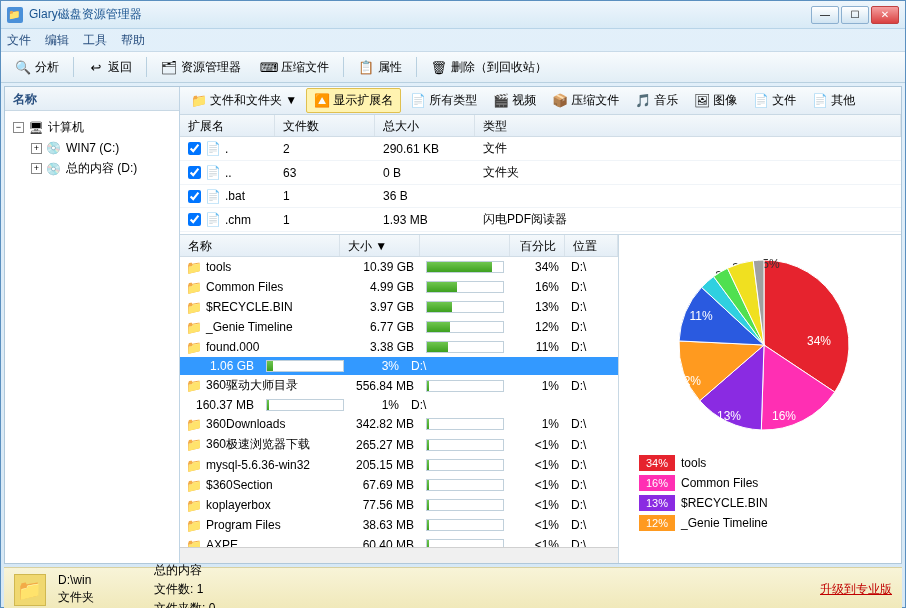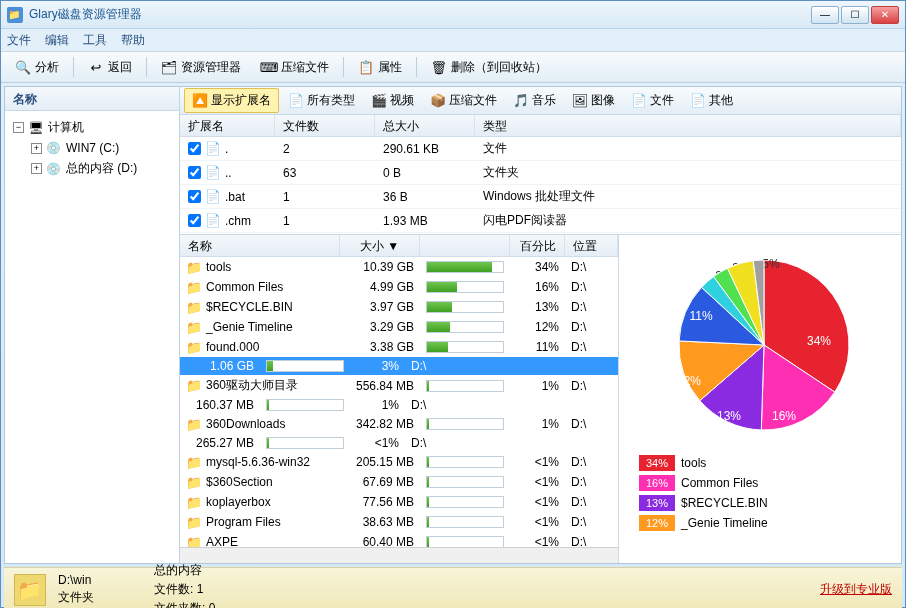--- a/index.html
+++ b/index.html
@@ -135,20 +135,24 @@
               <span class="tree-toggle">+</span>
               <span class="icon drive-icon"></span>
               <span>总的内容 (D:)</span>
             </div>
           </div>
       </div>
     </div>
 
     <div class="main">
       <div class="filter-bar">
+        <div class="filter-btn">
+            <span class="icon folder-icon"></span>
+            <span>文件和文件夹 ▼</span>
+          </div>
         <div class="filter-btn active">
             <span class="icon">🔼</span>
             <span>显示扩展名</span>
           </div>
         <div class="filter-btn">
             <span class="icon file-icon"></span>
             <span>所有类型</span>
           </div>
         <div class="filter-btn">
             <span class="icon">🎬</span>
@@ -205,41 +209,40 @@
               <div class="ext-cell" style="flex:1">文件夹</div>
             </div>
             <div class="ext-row">
               <div class="ext-cell" style="width:95px">
                 <input type="checkbox" class="chk" checked="" style="">
                 <span class="icon file-icon"></span>
                 <span>.bat</span>
               </div>
               <div class="ext-cell" style="width:100px">1</div>
               <div class="ext-cell" style="width:100px">36 B</div>
-              <div class="ext-cell" style="flex:1">Windows 批处理文件</div>
             </div>
             <div class="ext-row">
               <div class="ext-cell" style="width:95px">
                 <input type="checkbox" class="chk" checked="" style="">
                 <span class="icon file-icon"></span>
                 <span>.chm</span>
               </div>
               <div class="ext-cell" style="width:100px">1</div>
               <div class="ext-cell" style="width:100px">1.93 MB</div>
               <div class="ext-cell" style="flex:1">闪电PDF阅读器</div>
             </div>
             <div class="ext-row"></div>
           </div>
       </div>
 
       <div class="lower">
         <div class="file-panel">
           <div class="file-header">
             <div class="file-col" style="width:160px">名称</div>
-            <div class="file-col" style="width:80px;text-align:center">大小 ▼</div>
+            <div class="file-col" style="width:80px;text-align:left">大小 ▼</div>
             <div class="file-col" style="width:90px"></div>
             <div class="file-col" style="width:55px;text-align:right">百分比</div>
             <div class="file-col" style="flex:1">位置</div>
           </div>
           <div class="file-rows" id="file-rows">
               <div class="file-row">
                 <div class="file-cell" style="width:160px">
                   <span class="icon folder-icon"></span>
                   <span>tools</span>
                 </div>
@@ -278,21 +281,21 @@
                   </div>
                 </div>
                 <div class="file-cell" style="width:55px;justify-content:flex-end">13%</div>
                 <div class="file-cell" style="flex:1">D:\</div>
               </div>
               <div class="file-row">
                 <div class="file-cell" style="width:160px">
                   <span class="icon folder-icon"></span>
                   <span>_Genie Timeline</span>
                 </div>
-                <div class="file-cell" style="width:80px;justify-content:flex-end">3.29 GB</div>
+                <div class="file-cell" style="width:80px;justify-content:flex-end">6.77 GB</div>
                 <div class="file-cell" style="width:90px">
                   <div class="bar-wrap">
                     <div class="bar-fill" style="width:30%"></div>
                   </div>
                 </div>
                 <div class="file-cell" style="width:55px;justify-content:flex-end">12%</div>
                 <div class="file-cell" style="flex:1">D:\</div>
               </div>
               <div class="file-row">
                 <div class="file-cell" style="width:160px">
@@ -350,20 +353,24 @@
                 <div class="file-cell" style="width:80px;justify-content:flex-end">342.82 MB</div>
                 <div class="file-cell" style="width:90px">
                   <div class="bar-wrap">
                     <div class="bar-fill" style="width:2.5%"></div>
                   </div>
                 </div>
                 <div class="file-cell" style="width:55px;justify-content:flex-end">1%</div>
                 <div class="file-cell" style="flex:1">D:\</div>
               </div>
               <div class="file-row">
+                <div class="file-cell" style="width:160px">
+                  <span class="icon folder-icon"></span>
+                  <span>360极速浏览器下载</span>
+                </div>
                 <div class="file-cell" style="width:80px;justify-content:flex-end">265.27 MB</div>
                 <div class="file-cell" style="width:90px">
                   <div class="bar-wrap">
                     <div class="bar-fill" style="width:2%"></div>
                   </div>
                 </div>
                 <div class="file-cell" style="width:55px;justify-content:flex-end">&lt;1%</div>
                 <div class="file-cell" style="flex:1">D:\</div>
               </div>
               <div class="file-row">

